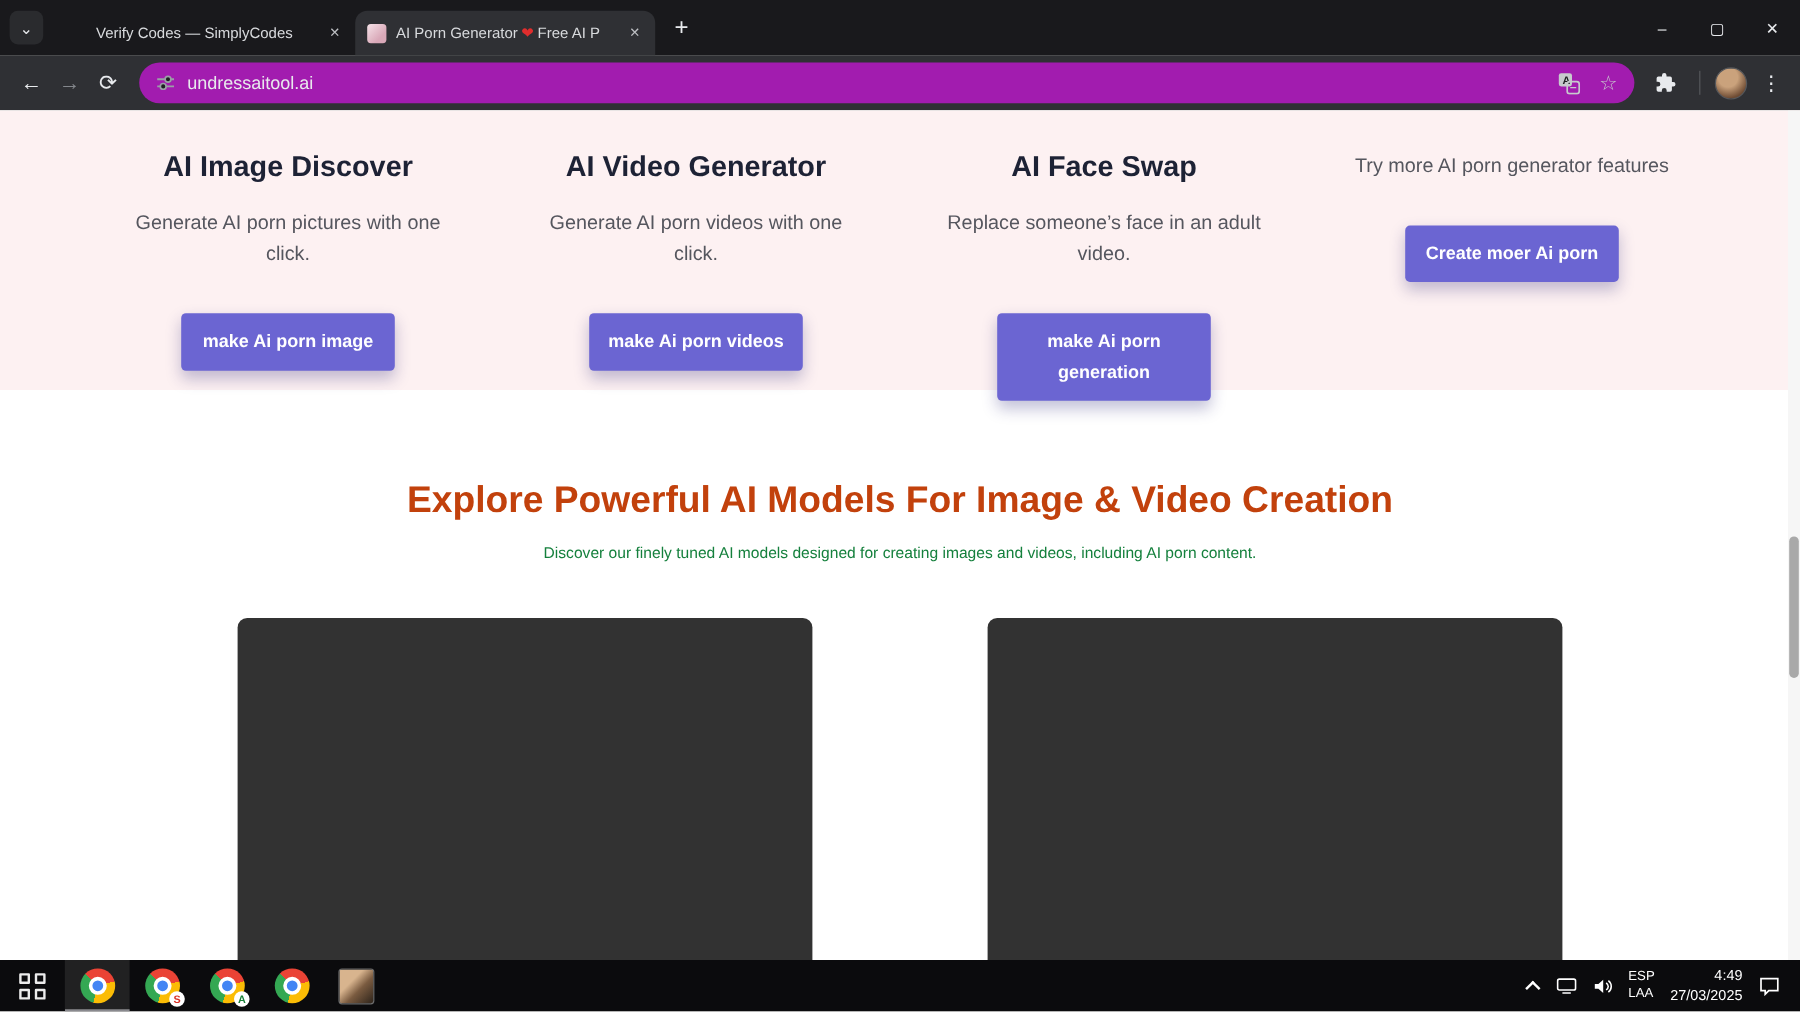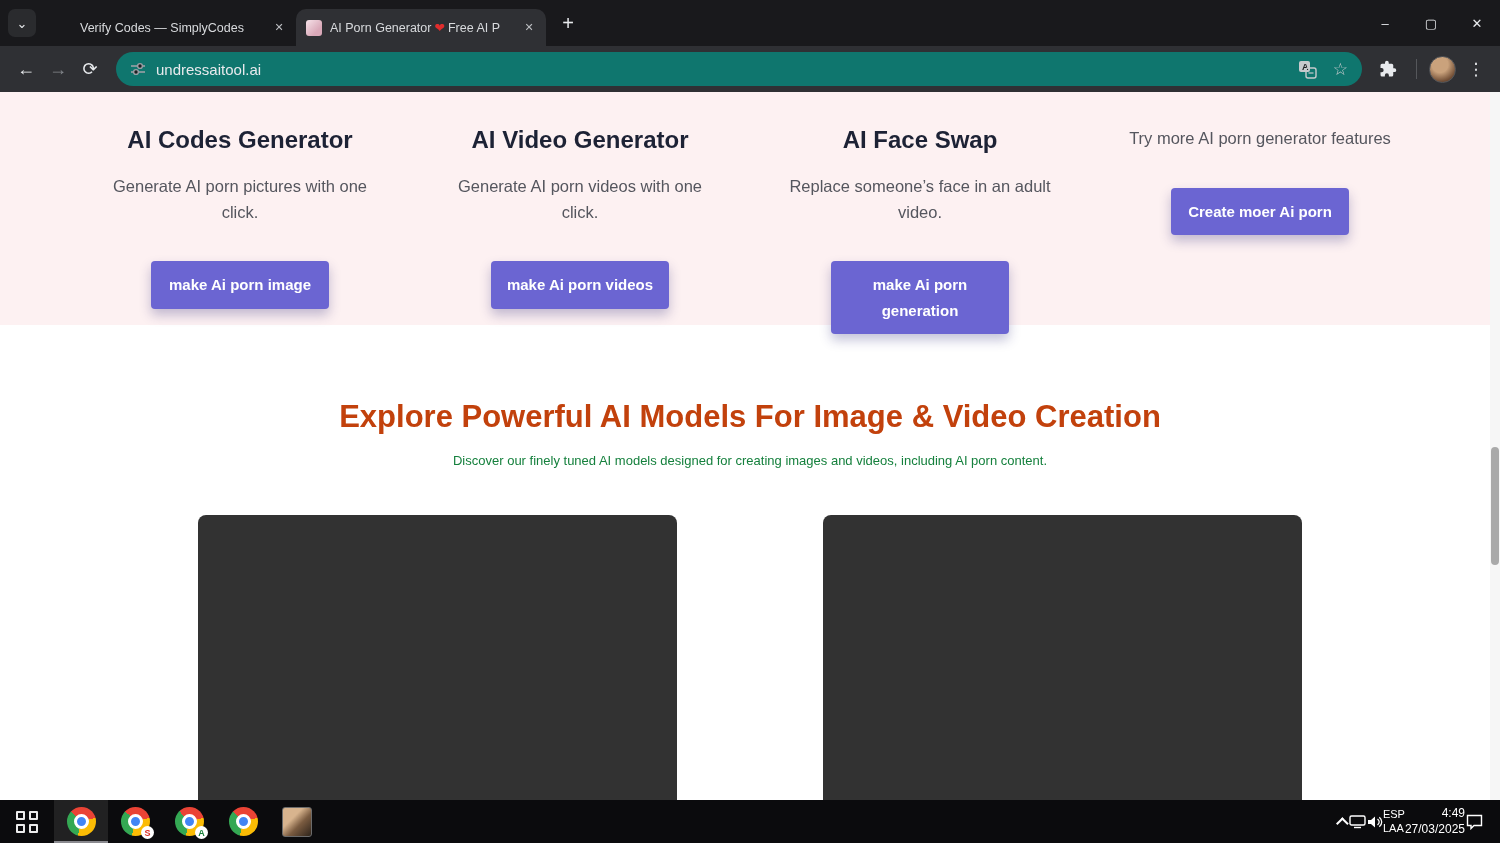--- a/index.html
+++ b/index.html
@@ -18,21 +18,21 @@
   .fav-green { background:radial-gradient(circle at 35% 35%, #8be8f 0 20%, #1ca24a 60%); }
   .fav-site { border-radius:3px; background:linear-gradient(135deg,#f6e3e9,#d9a8b8 70%); }
   .tab-close { width:18px; height:18px; border-radius:50%; display:flex; align-items:center; justify-content:center; font-size:11px; color:#bdbfc3; cursor:pointer; flex:none; }
   .new-tab-btn { width:28px; height:28px; color:#e8eaed; font-size:20px; display:flex; align-items:center; justify-content:center; align-self:center; margin-left:8px; cursor:pointer; }
   .win-controls { position:absolute; right:0; top:0; height:46px; display:flex; }
   .win-btn { width:46px; height:46px; display:flex; align-items:center; justify-content:center; color:#e8eaed; font-size:13px; cursor:pointer; }
 
   .toolbar { height:46px; background:#2f3034; display:flex; align-items:center; padding:0 10px; }
   .nav-btn { width:32px; height:32px; display:flex; align-items:center; justify-content:center; font-size:18px; color:#e8eaed; border-radius:50%; cursor:pointer; flex:none; }
   .nav-btn.dim { color:#84878c; }
-  .addressbar { flex:1; height:34px; background:#0f766e; border-radius:17px; margin:0 10px; display:flex; align-items:center; padding:0 14px;justify-content:flex-end; }
+  .addressbar { flex:1; height:34px; background:#a21caf; border-radius:17px; margin:0 10px; display:flex; align-items:center; padding:0 14px;justify-content:flex-end; }
   .url-text { color:#e8eaed; font-size:15px; margin-left:10px; }
   .ab-spacer { flex:1; }
   .ab-icon { display:flex; align-items:center; margin-left:16px; cursor:pointer; }
   .star { color:#c7cacd; font-size:17px; }
   .toolbar-right { display:flex; align-items:center; flex:none; }
   .tb-divider { width:1px; height:20px; background:#55575b; margin:0 12px; }
   .avatar { width:27px; height:27px; border-radius:50%; background:radial-gradient(circle at 40% 30%, #caa27c 0 35%, #6e4b33 75%); border:1px solid #55575b; cursor:pointer; }
   .menu-dots { color:#e8eaed; font-size:17px; width:28px; text-align:center; cursor:pointer; margin-left:6px; }
 
   
@@ -58,21 +58,21 @@
   .tb-tile { width:54px; height:43px; display:flex; align-items:center; justify-content:center; cursor:pointer; position:relative; }
   .tb-tile.active-app { background:rgba(255,255,255,0.09); box-shadow:inset 0 -2px 0 #8a8a8f; }
   .grid-icon { display:grid; grid-template-columns:9px 9px; gap:4px; }
   .grid-icon span { width:9px; height:9px; border:2px solid #ececec; border-radius:1px; }
   .chrome-logo { width:29px; height:29px; border-radius:50%; position:relative; background:conic-gradient(from -45deg,#ea4335 0 120deg,#fbbc05 120deg 240deg,#34a853 240deg 360deg); }
   .chrome-logo::after { content:""; position:absolute; inset:7px; border-radius:50%; background:#4285f4; border:3px solid #fff; }
   .profile-badge { position:absolute; right:8px; bottom:4px; width:13px; height:13px; border-radius:50%; background:#fff; font-size:9px; font-weight:bold; display:flex; align-items:center; justify-content:center; z-index:2; }
   .badge-red { color:#d93025; }
   .badge-green { color:#188038; }
   .photo-tile { width:30px; height:30px; border-radius:3px; border:1px solid #6b6b6b; background:linear-gradient(135deg,#d8b48e 0 35%,#7a5b40 60%,#2e241b); }
-  .tray { position:absolute; right:0; top:0; height:43px; display:flex; align-items:center; gap:0; padding-right:16px; }
+  .tray { position:absolute; right:0; top:0; height:43px; display:flex; align-items:center; gap:13px; padding-right:16px; }
   .chev-up { width:9px; height:9px; border-left:2px solid #fff; border-top:2px solid #fff; transform:rotate(45deg) translateY(3px); }
   .tray-txt { font-size:11px; line-height:1.25; color:#fff; }
   .clock { font-size:12px; line-height:1.3; text-align:right; color:#fff; }
   .tray-btn { display:flex; align-items:center; justify-content:center; cursor:pointer; }
 </style>
 </head>
 <body>
 
 <div class="tabstrip">
   <div class="tab-search-btn">
@@ -138,21 +138,21 @@
     <span class="tb-divider"></span>
     <span class="avatar"></span>
     <span class="menu-dots">⋮</span>
   </div>
 </div>
 
 <div class="page">
 
   <div class="features">
     <div class="feature-col">
-      <div class="feature-title">AI Codes Generator</div>
+      <div class="feature-title">AI Image Discover</div>
       <div class="feature-desc">Generate AI porn pictures with one click.</div>
       <button class="feature-btn">make Ai porn image</button>
     </div>
     <div class="feature-col">
       <div class="feature-title">AI Video Generator</div>
       <div class="feature-desc">Generate AI porn videos with one click.</div>
       <button class="feature-btn">make Ai porn videos</button>
     </div>
     <div class="feature-col">
       <div class="feature-title">AI Face Swap</div>

